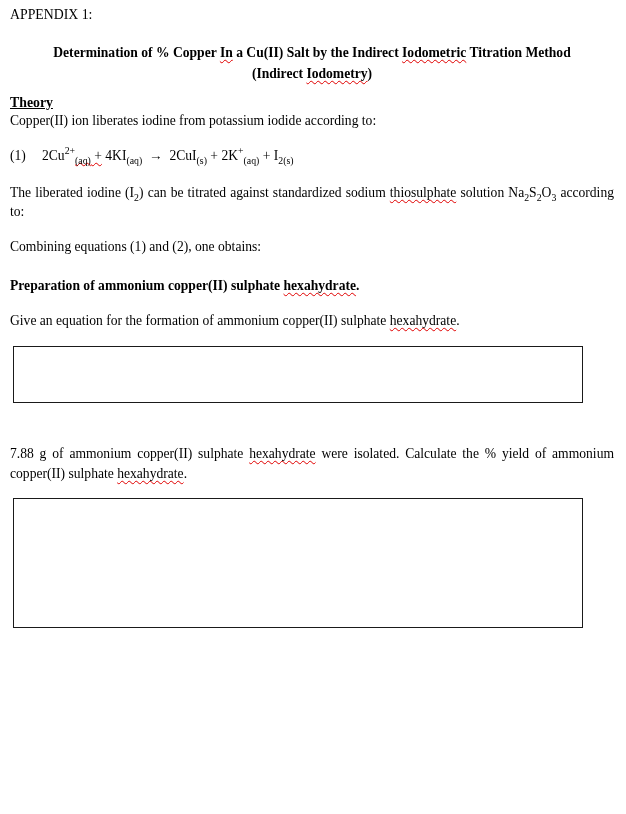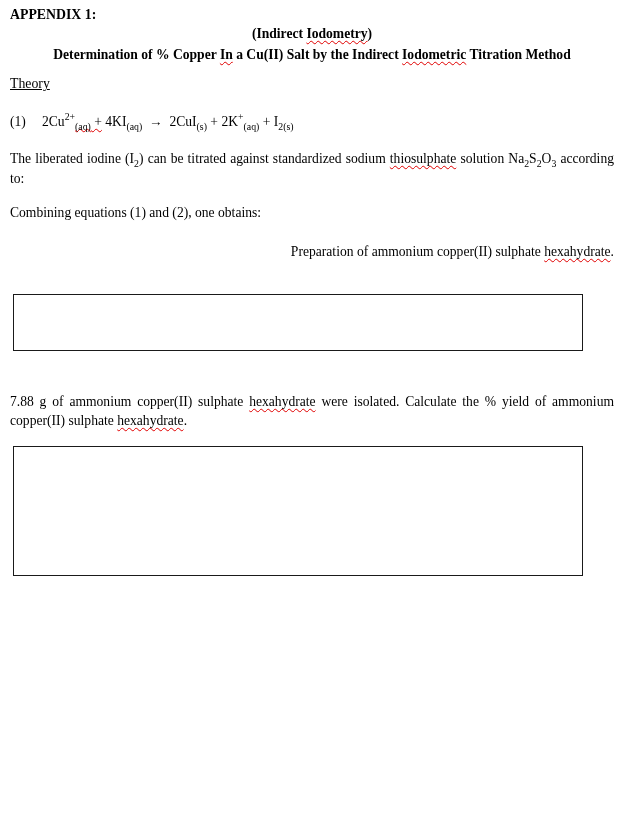--- a/index.html
+++ b/index.html
@@ -9,87 +9,89 @@
     height: 814px;
     overflow: hidden;
     font-family: "Liberation Serif", "DejaVu Serif", serif;
     font-size: 13.6px;
     color: #000000;
   }
   .page { padding: 7px 12px 0 10px; }
 
   .appendix-heading {
     font-size: 13.8px;
-    font-weight: bold;
+    font-weight: normal;
+    margin-bottom: 19px;
   }
   .doc-title {
     text-align: center;
     font-weight: bold;
     line-height: 1.55;
     margin-bottom: 11px;
   }
   .theory-heading {
     font-size: 13.8px;
-    font-weight: normal;
+    font-weight: bold;
     text-decoration: underline;
-    margin-bottom: 20px;
   }
   p { line-height: 1.45; margin-bottom: 15px; }
   .just { text-align: justify; }
   .eq { margin-bottom: 17px; font-family: Liberation Serif, serif; }
   .eq-num { display: inline-block; width: 32px; }
   sub, sup { font-size: 0.72em; line-height: 0; }
   .sq {
     text-decoration-line: underline;
     text-decoration-style: wavy;
     text-decoration-color: var(--sq-color, #e00000);
     text-decoration-thickness: 1px;
     text-underline-offset: 2px;
     text-decoration-skip-ink: none;
   }
-  .bold-head { font-weight: normal; margin-bottom: 32px; text-align: right; }
+  .bold-head { font-weight: bold; margin-bottom: 16px; }
   .answer-box {
     width: 570px;
     margin-left: 3px;
     border: 1.5px solid var(--box-border, #1a1a1a);
     background: #ffffff;
   }
   .box-1 { height: 57px; margin-top: 7px; margin-bottom: 41px; }
   .box-2 { height: 130px; margin-top: 3px; }
   .spacer-sm { height: 4px; }
 </style>
 </head>
 <body>
 
 <div class="page">
 
   <div class="appendix-heading">APPENDIX 1:</div>
 
   <div class="doc-title">
+    <div>Determination of % Copper <span class="sq">In</span> a Cu(II) Salt by the Indirect <span class="sq">Iodometric</span> Titration Method</div>
     <div>(Indirect <span class="sq">Iodometry</span>)</div>
-    <div>Determination of % Copper <span class="sq">In</span> a Cu(II) Salt by the Indirect <span class="sq">Iodometric</span> Titration Method</div>
   </div>
 
   <div class="theory-heading">Theory</div>
 
+  <p>Copper(II) ion liberates iodine from potassium iodide according to:</p>
 
   <p class="eq"><span class="eq-num">(1)</span>2Cu<sup>2+</sup><span class="sq"><sub>(aq)</sub>&nbsp;+</span> 4KI<sub>(aq)</sub>&nbsp; → &nbsp;2CuI<sub>(s)</sub> + 2K<sup>+</sup><sub>(aq)</sub> + I<sub>2(s)</sub></p>
 
   <p class="just">The liberated iodine (I<sub>2</sub>) can be titrated against standardized sodium <span class="sq">thiosulphate</span> solution Na<sub>2</sub>S<sub>2</sub>O<sub>3</sub> according to:</p>
 
 
   <p>Combining equations (1) and (2), one obtains:</p>
 
 
 
 
   <div class="spacer-sm"></div>
 
   <p class="bold-head">Preparation of ammonium copper(II) sulphate <span class="sq">hexahydrate</span>.</p>
 
+  <p>Give an equation for the formation of ammonium copper(II) sulphate <span class="sq">hexahydrate</span>.</p>
 
   <div class="answer-box box-1"></div>
 
   <p class="just">7.88 g of ammonium copper(II) sulphate <span class="sq">hexahydrate</span> were isolated. Calculate the % yield of ammonium copper(II) sulphate <span class="sq">hexahydrate</span>.</p>
 
   <div class="answer-box box-2"></div>
 
 </div>
 
 </body></html>

